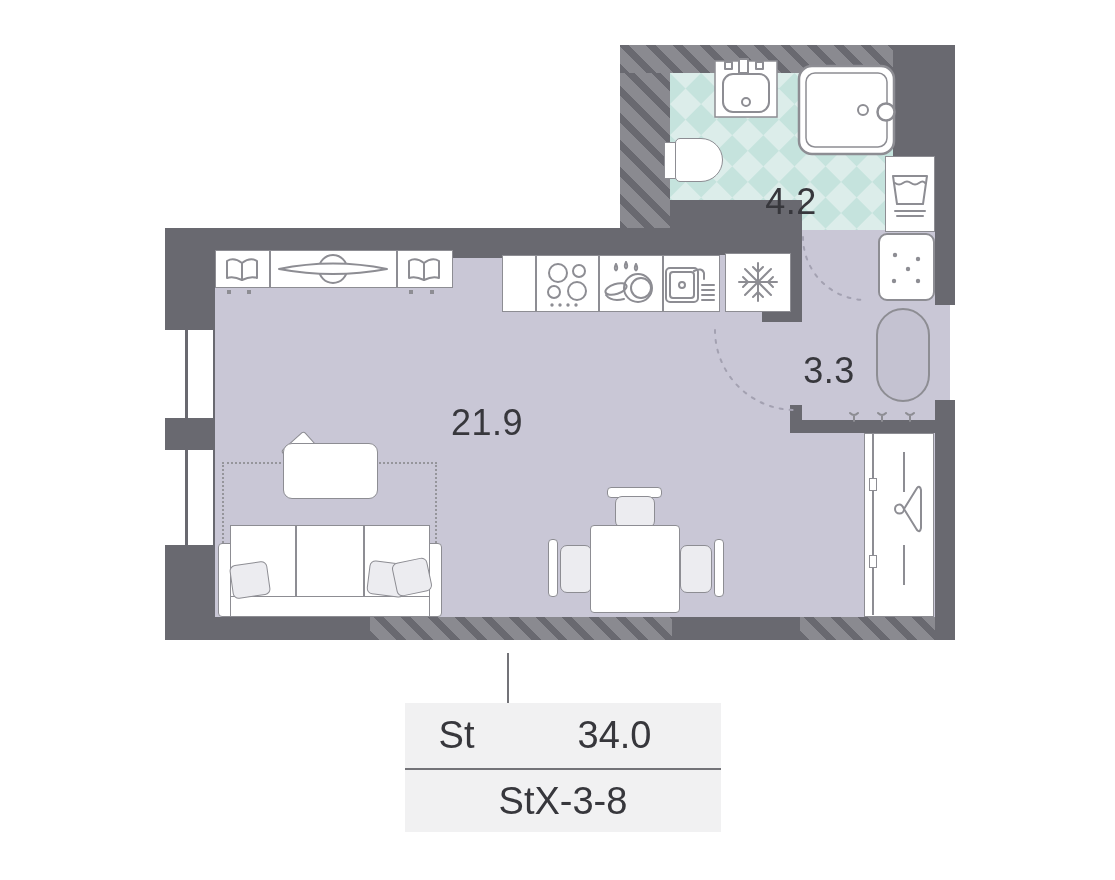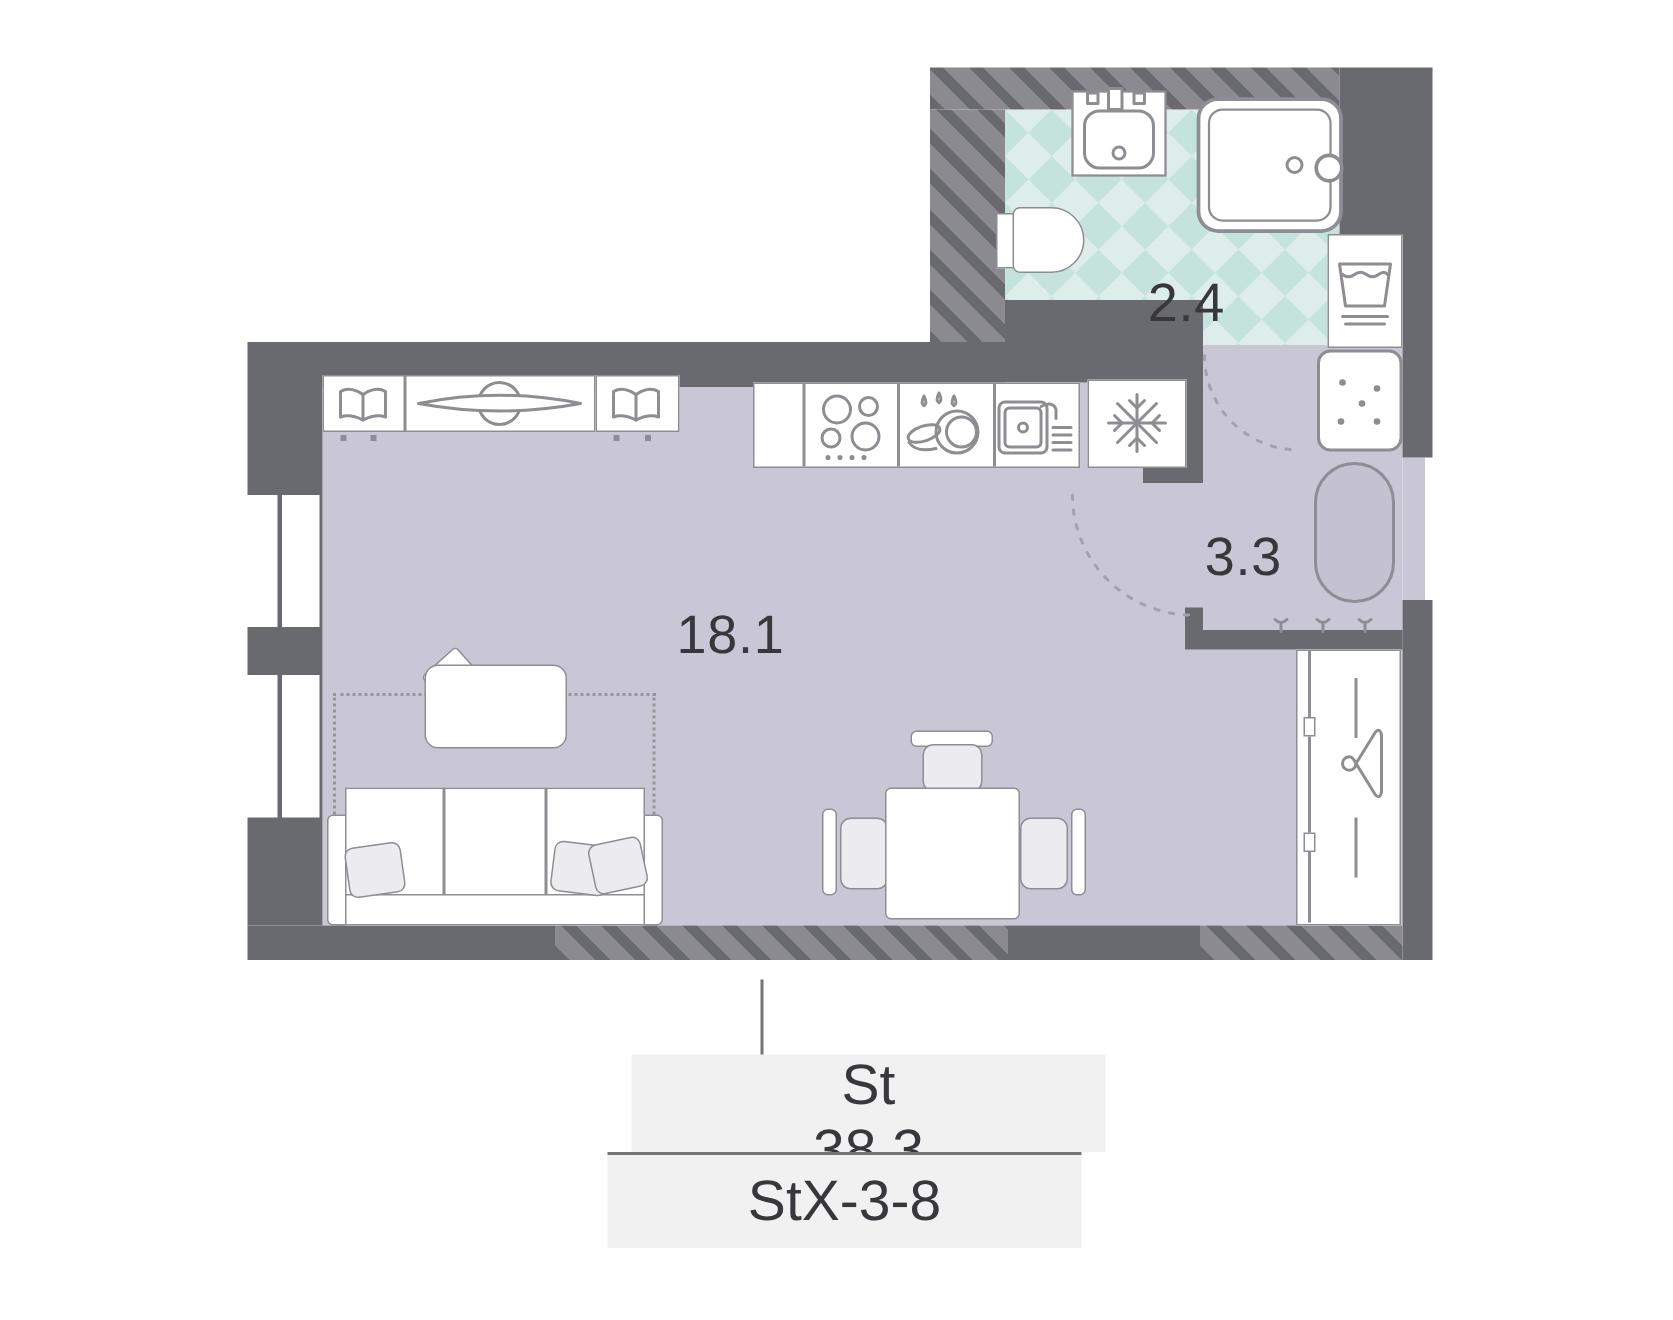--- a/index.html
+++ b/index.html
@@ -224,27 +224,27 @@
   <div class="abs fur-thin" style="left:714px;top:539px;width:10px;height:58px;border-radius:4px;"></div>
   <div class="abs fur-thin" style="left:590px;top:525px;width:90px;height:88px;border-radius:4px;"></div>
 
   <svg class="abs" style="left:0;top:0;" width="1115" height="880" viewBox="0 0 1115 880">
     <g fill="none" stroke="var(--arc,#a3a1b1)" stroke-width="2" stroke-dasharray="3 7" stroke-linecap="round">
       <path d="M803 237 A63 63 0 0 0 866 300"></path>
       <path d="M715 330 A80 80 0 0 0 795 410"></path>
     </g>
   </svg>
 
-  <div class="abs lbl" style="left:417px;top:402px;width:140px;">18.1</div>
+  <div class="abs lbl" style="left:417px;top:402px;width:140px;">21.9</div>
   <div class="abs lbl" style="left:769px;top:350px;width:120px;">3.3</div>
-  <div class="abs lbl" style="left:731px;top:181px;width:120px;">2.4</div>
+  <div class="abs lbl" style="left:731px;top:181px;width:120px;">4.2</div>
 
   <div class="abs" style="left:507px;top:653px;width:2px;height:115px;background:var(--legend-line,#737378);"></div>
-  <div class="abs" style="left:421px;top:703px;width:316px;height:65px;background:var(--legend-bg,#f1f1f2);display:flex;align-items:center;flex-direction:column;">
+  <div class="abs" style="left:405px;top:703px;width:316px;height:65px;background:var(--legend-bg,#f1f1f2);display:flex;align-items:center;">
     <div class="legend-txt" style="width:103px;text-align:center;">St</div>
-    <div class="legend-txt" style="flex:1;text-align:center;">38.3</div>
+    <div class="legend-txt" style="flex:1;text-align:center;">34.0</div>
   </div>
   <div class="abs" style="left:405px;top:768px;width:316px;height:2px;background:var(--legend-line,#737378);"></div>
   <div class="abs" style="left:405px;top:770px;width:316px;height:62px;background:var(--legend-bg,#f1f1f2);display:flex;align-items:center;justify-content:center;">
     <div class="legend-txt">StX-3-8</div>
   </div>
 
 </div>
 
 </body></html>

